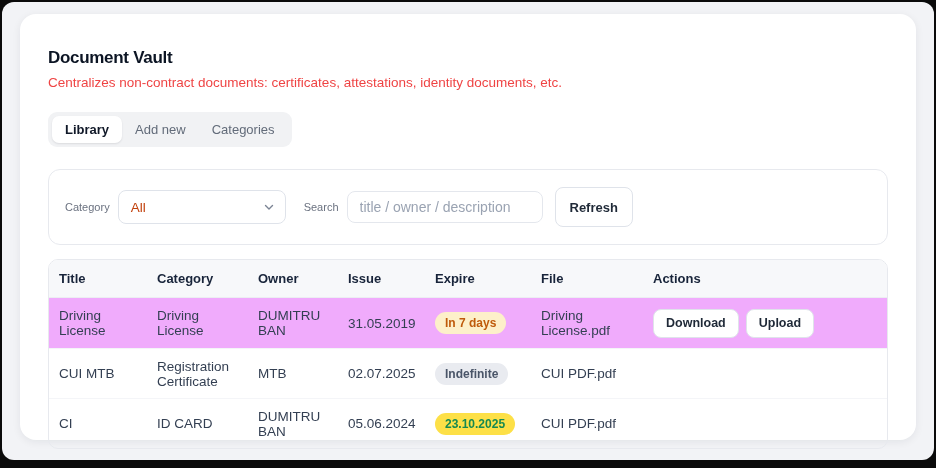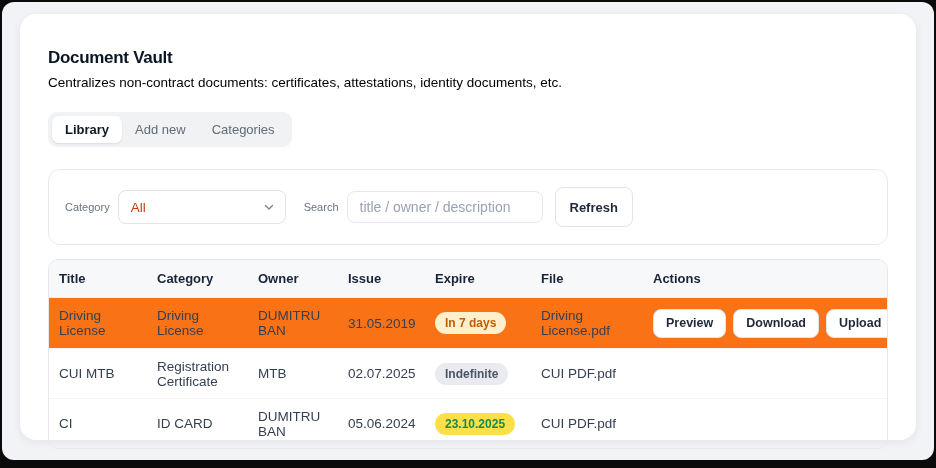--- a/index.html
+++ b/index.html
@@ -27,21 +27,21 @@
   }
   .page-title {
     font-size: 17px;
     font-weight: 700;
     color: #0c1524;
     letter-spacing: -0.3px;
   }
   .page-subtitle {
     margin-top: 7px;
     font-size: 13.5px;
-    color: #000000;
+    color: #ef4444;
   }
   
   .tabs {
     display: inline-flex;
     align-items: center;
     background: #f1f2f4;
     border-radius: 9px;
     padding: 4px;
     margin-top: 22px;
   }
@@ -141,21 +141,21 @@
     padding-top: 11px;
     padding-bottom: 11px;
   }
   .tbody-row {
     font-size: 13.5px;
     color: #333f52;
     min-height: 50px;
     padding-top: 8px;
     padding-bottom: 8px;
   }
-  .tbody-row.highlight { background: #f97316; }
+  .tbody-row.highlight { background: #f0abfc; }
   .tbody-row + .tbody-row { border-top: 1px solid #f4f5f8; }
   .badge {
     display: inline-block;
     padding: 4px 10px;
     border-radius: 999px;
     font-size: 12px;
     font-weight: 600;
     white-space: nowrap;
   }
   .badge.warning { background: #fdf0ca; color: #bf5b0b; }
@@ -210,21 +210,20 @@
       </div>
 
       <div class="trow tbody-row highlight">
         <div>Driving License</div>
         <div>Driving License</div>
         <div>DUMITRU BAN</div>
         <div>31.05.2019</div>
         <div><span class="badge warning">In 7 days</span></div>
         <div>Driving License.pdf</div>
         <div class="actions-cell">
-          <button class="btn action-btn">Preview</button>
           <button class="btn action-btn">Download</button>
           <button class="btn action-btn">Upload</button>
 
         </div>
       </div>
 
       <div class="trow tbody-row">
         <div>CUI MTB</div>
         <div>Registration Certificate</div>
         <div>MTB</div>

